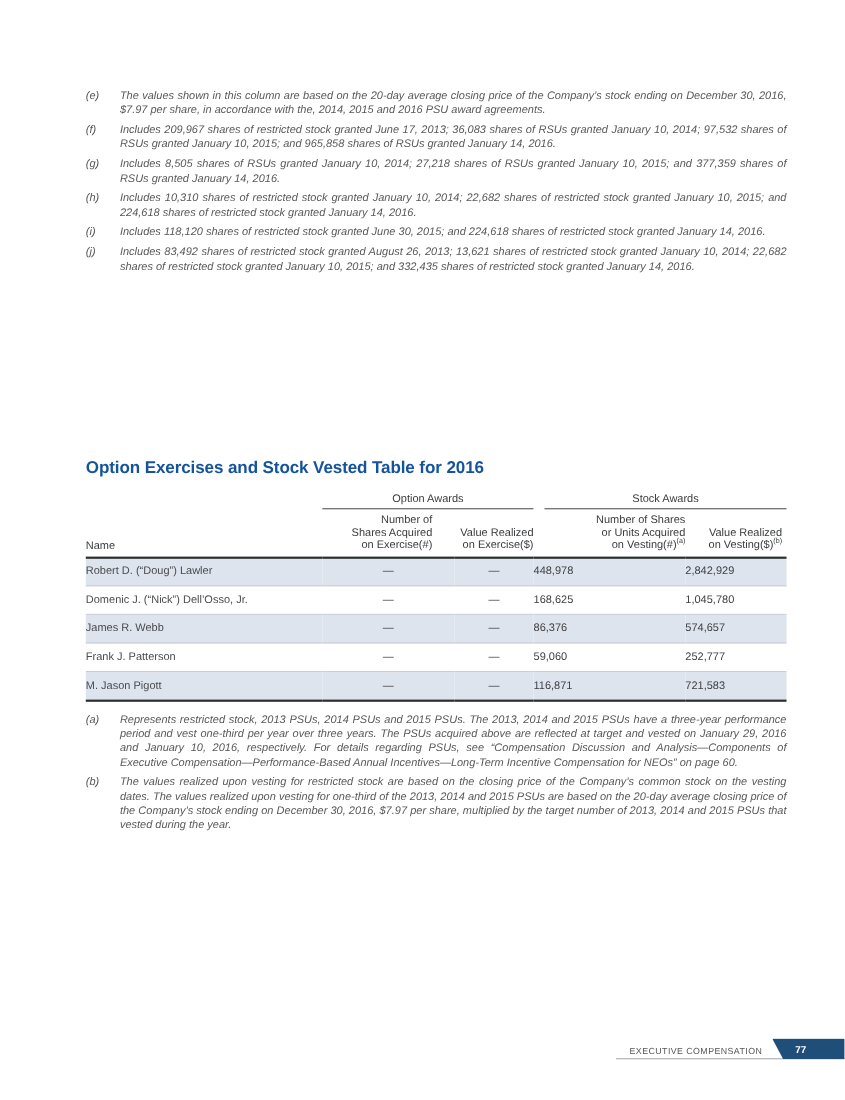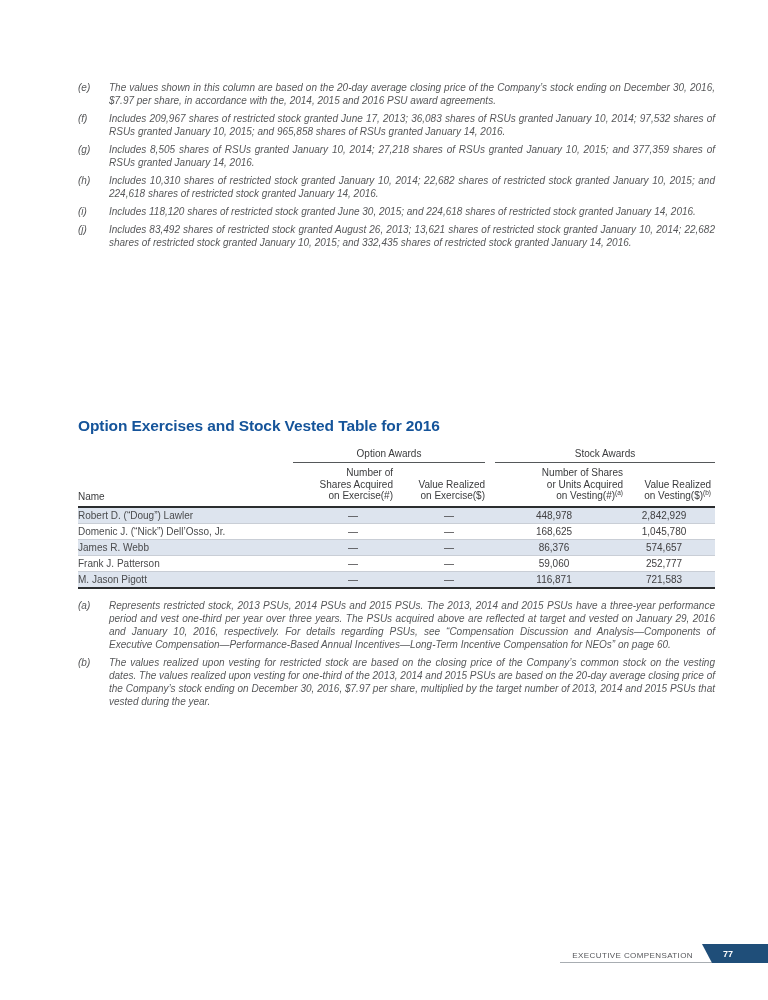--- a/index.html
+++ b/index.html
@@ -40,26 +40,26 @@
   col.c1{width:215px;} col.c2{width:120px;} col.c3{width:72px;} col.c4{width:138px;} col.c5{width:92px;}
   .grp{border-bottom:1px solid var(--rule-mid);text-align:center;padding-bottom:3px;color:#3a3b3d;}
   .grp.stock{margin-left:10px;}
   tr.colhead td{vertical-align:bottom;padding:4px 0 4px 0;border-bottom:2px solid var(--rule-dark);color:#3a3b3d;}
   tr.colhead td.name-h{text-align:left;}
   tr.colhead td.num-h{text-align:right;margin-top:15px;}
   tr.colhead td.pad20{padding-right:20px;}
   tr.colhead td.pad4{padding-right:4px;}
   .hl{line-height:11.5px;white-space:nowrap;}
   sup{font-size:6.5px;vertical-align:super;line-height:0;}
-  tr.data td{height:16px;padding:2px 0;border-bottom:1px solid var(--rule-light);}
+  tr.data td{height:26px;padding:2px 0;border-bottom:1px solid var(--rule-light);}
   tr.data:last-child td{border-bottom:2px solid var(--rule-dark);margin-left:39px;}
   tr.data.shaded td{background:var(--rowshade);}
   td.name-c{text-align:left;padding-left:5px;color:#4a4b4d;}
   td.dash-c{text-align:center;}
-  td.num-c{text-align:center;}
+  td.num-c{text-align:left;}
   td.num-c.pad10{padding-right:10px;}
 
   .fn-bottom{margin-top:10px;}
 
   
   .footer-rule{position:absolute;left:560px;top:962px;width:208px;border-top:1px solid var(--footer-rule);}
   .footer-label{
     position:absolute;top:951px;right:75px;
     font-size:8px;color:#55565a;letter-spacing:0.4px;
   }

